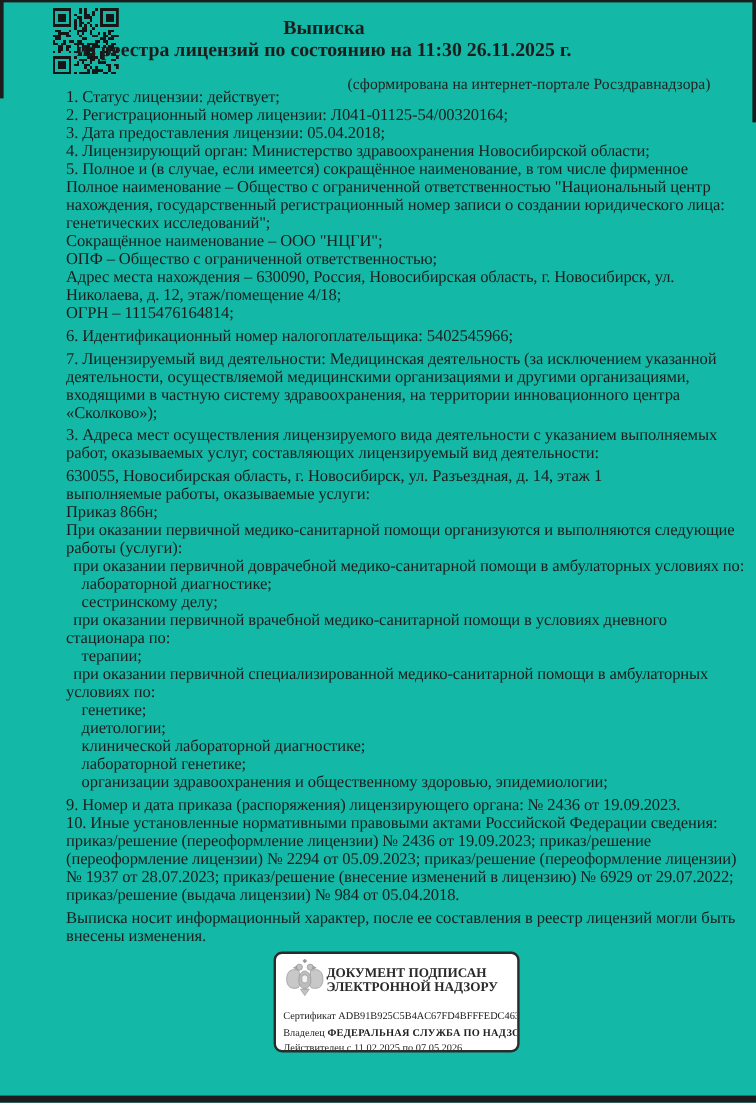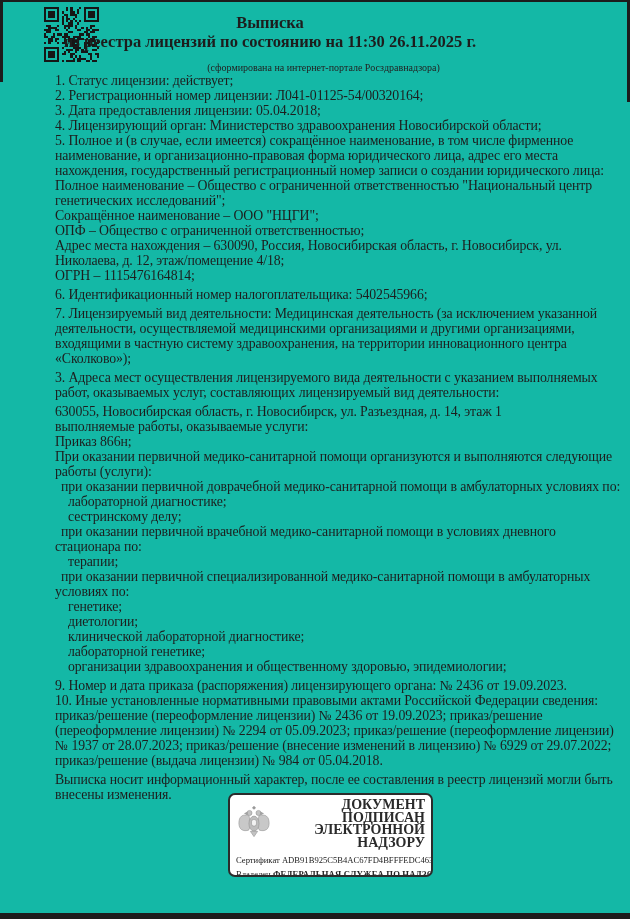--- a/index.html
+++ b/index.html
@@ -25,21 +25,21 @@
   .qr{position:absolute;left:44px;top:4px;width:55px;height:61px;}
   .qr svg{width:100%;height:100%;display:block;}
 
   
   .title-block{
     position:absolute;left:55px;top:13px;width:430px;
     text-align:center;font-weight:bold;font-size:16.5px;line-height:19px;
   }
   .subtitle{
     position:absolute;left:55px;top:62px;width:537px;
-    text-align:center;font-size:10px;color:#222;
+    text-align:right;font-size:13px;color:#222;
   }
 
   
   .body-text{
     position:absolute;left:55px;top:73px;width:545px;
     font-size:13.8px;
   }
   .line{
     white-space:nowrap;
     height:15px;line-height:15px;
@@ -52,22 +52,22 @@
   
   .stamp{
     position:absolute;left:228px;top:793px;width:205px;height:84px;
     border:2px solid #2b2b2b;border-radius:7px;background:#fff;
     box-sizing:border-box;overflow:hidden;
   }
   .stamp-head{display:flex;align-items:center;padding:4px 4px 0 6px;}
   .stamp-emblem{width:36px;height:36px;flex:0 0 36px;}
   .stamp-emblem svg{width:100%;height:100%;display:block;}
   .stamp-title{
-    flex:1;text-align:right;font-weight:bold;
-    font-size:14px;line-height:12.5px;color:#2a2a2a;
+    flex:1;text-align:left;font-weight:bold;
+    font-size:11px;line-height:12.5px;color:#2a2a2a;
     padding-right:2px;
   }
   .stamp-info{padding:5px 0 0 6px;font-size:8.6px;line-height:13.5px;color:#222;}
   .stamp-info div{white-space:nowrap;overflow:hidden;}
   .stamp-owner b{letter-spacing:0.2px;}
 </style>
 </head>
 <body>
 
 <div class="page">
@@ -384,23 +384,22 @@
   </div>
   <div class="subtitle">(сформирована на интернет-портале Росздравнадзора)</div>
 
   <div class="body-text">
 
   <div class="line">1. Статус лицензии: действует;</div>
       <div class="line">2. Регистрационный номер лицензии: Л041-01125-54/00320164;</div>
       <div class="line">3. Дата предоставления лицензии: 05.04.2018;</div>
       <div class="line">4. Лицензирующий орган: Министерство здравоохранения Новосибирской области;</div>
       <div class="line">5. Полное и (в случае, если имеется) сокращённое наименование, в том числе фирменное</div>
-      <div class="line">наименование, и организационно-правовая форма юридического лица, адрес его места</div>
+      <div class="line">Полное наименование – Общество с ограниченной ответственностью "Национальный центр</div>
       <div class="line">нахождения, государственный регистрационный номер записи о создании юридического лица:</div>
-      <div class="line">Полное наименование – Общество с ограниченной ответственностью "Национальный центр</div>
       <div class="line">генетических исследований";</div>
       <div class="line">Сокращённое наименование – ООО "НЦГИ";</div>
       <div class="line">ОПФ – Общество с ограниченной ответственностью;</div>
       <div class="line">Адрес места нахождения – 630090, Россия, Новосибирская область, г. Новосибирск, ул.</div>
       <div class="line">Николаева, д. 12, этаж/помещение 4/18;</div>
       <div class="line">ОГРН – 1115476164814;</div>
       <div class="line gap">6. Идентификационный номер налогоплательщика: 5402545966;</div>
       <div class="line gap">7. Лицензируемый вид деятельности: Медицинская деятельность (за исключением указанной</div>
       <div class="line">деятельности, осуществляемой медицинскими организациями и другими организациями,</div>
       <div class="line">входящими в частную систему здравоохранения, на территории инновационного центра</div>

